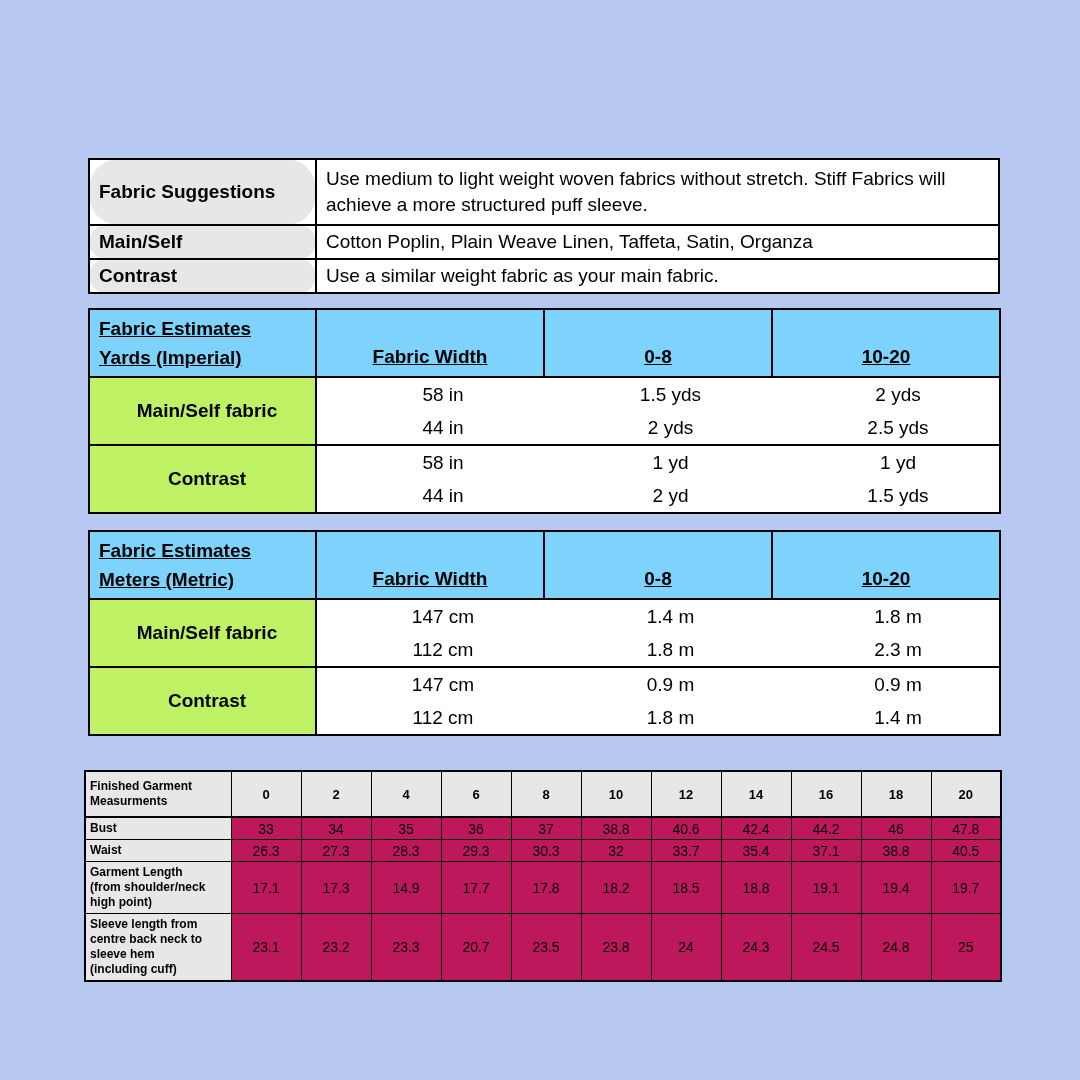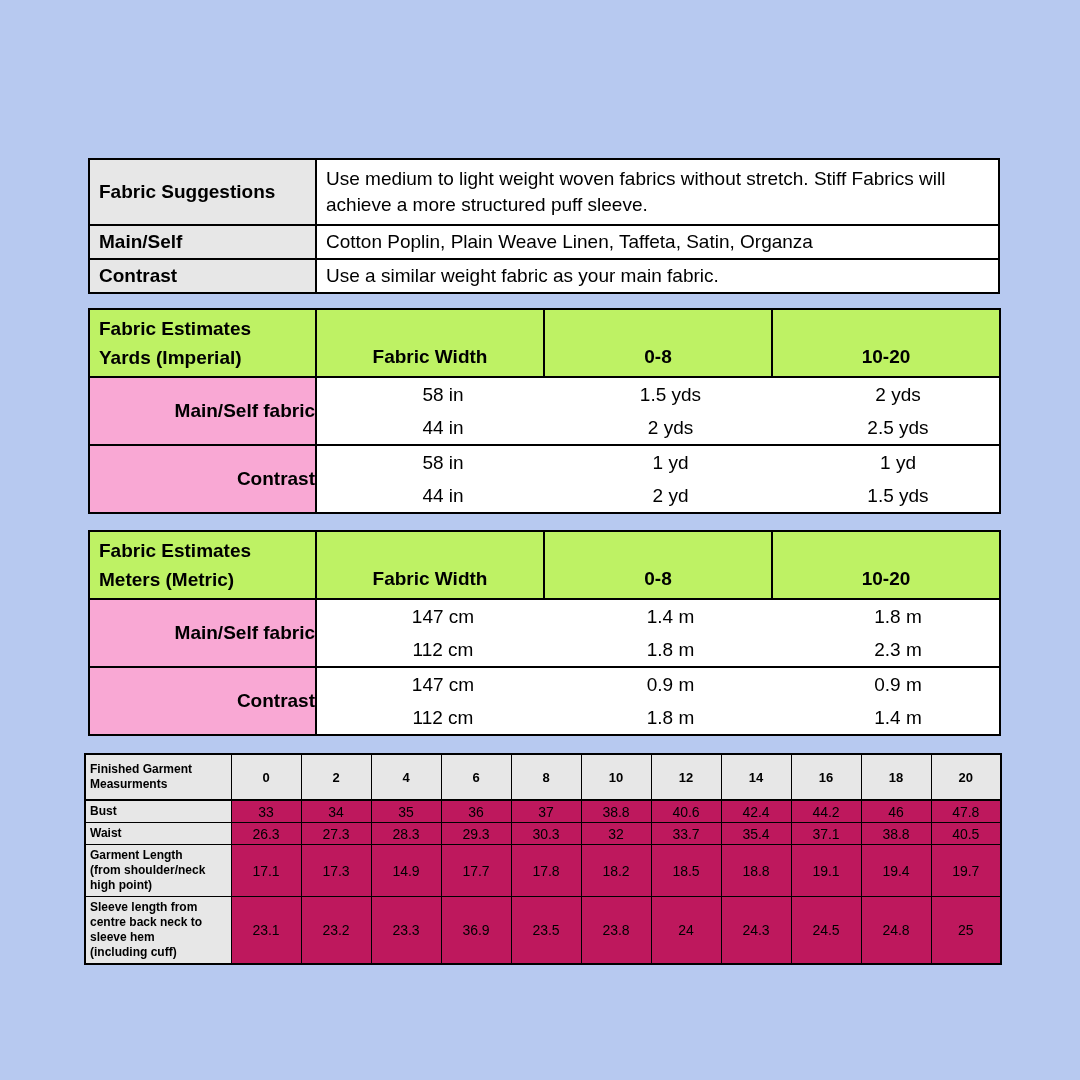--- a/index.html
+++ b/index.html
@@ -22,71 +22,72 @@
 
   
   .t1 { left: 88px; top: 158px; width: 912px; }
   .t1 td {
     border: 2px solid #000;
     font-size: 19px;
     vertical-align: middle;
     padding: 3px 9px;
     line-height: 26px;
   }
-  .t1 .lbl { background: #e7e7e7; font-weight: 700; }
+  .t1 .lbl { background: #e7e7e7; font-weight: 700; border-radius: 30px; }
   .t1 tr:nth-child(1) { height: 66px; }
   .t1 tr:nth-child(2) { height: 33px; }
   .t1 tr:nth-child(3) { height: 33px; }
   .c-label { width: 227px; }
 
   
   .est { width: 912px; }
   .t2 { left: 88px; top: 308px; }
   .t3 { left: 88px; top: 530px; }
   .est thead tr { height: 64px; }
   .est tbody tr { height: 66px; }
   .est th {
     border: 2px solid #000;
-    background: #bef264;
+    background: #7dd3fc;
     font-size: 19px;
     font-weight: 700;
     vertical-align: bottom;
     text-align: center;
     padding-bottom: 8px;
+    text-decoration: underline;
   }
   .est th.title {
     text-align: left;
     vertical-align: middle;
     padding: 4px 9px 4px 9px;
     line-height: 29px;
   }
   .est td.lbl {
     border: 2px solid #000;
-    background: #f9a8d4;
+    background: #bef264;
     font-size: 19px;
     font-weight: 700;
     vertical-align: middle;
-    text-align: right;
+    text-align: center;
     padding-left: 9px;
   }
   .est td.data {
     border-top: 2px solid #000;
     border-bottom: 2px solid #000;
     border-left: 0;
     border-right: 0;
     text-align: center;
     vertical-align: middle;
     padding: 0;
     font-size: 19px;
   }
   .est td.data .line { height: 33px; line-height: 33px; padding-left: 25px; }
   .c-d { width: 228px; }
 
   
-  .t4 { left: 84px; top: 753px; width: 916px; }
+  .t4 { left: 84px; top: 770px; width: 916px; }
   .t4 th, .t4 td { border: 1px solid #000; vertical-align: middle; }
   .t4 thead tr { height: 46px; }
   .t4 thead th { border-bottom: 2px solid #000; }
   .t4 tbody tr:nth-child(1) { height: 21px; }
   .t4 tbody tr:nth-child(2) { height: 22px; }
   .t4 tbody tr:nth-child(3) { height: 48px; }
   .t4 tbody tr:nth-child(4) { height: 52px; }
   .t4 .lbl {
     background: #e7e7e7;
     font-weight: 700;
@@ -325,21 +326,21 @@
       <tr>
         <td class="lbl">
           <span class="tl">Sleeve length from</span>
           <span class="tl">centre back neck to</span>
           <span class="tl">sleeve hem</span>
           <span class="tl">(including cuff)</span>
         </td>
         <td class="val">23.1</td>
         <td class="val">23.2</td>
         <td class="val">23.3</td>
-        <td class="val">36.9</td>
+        <td class="val">20.7</td>
         <td class="val">23.5</td>
         <td class="val">23.8</td>
         <td class="val">24</td>
         <td class="val">24.3</td>
         <td class="val">24.5</td>
         <td class="val">24.8</td>
         <td class="val">25</td>
       </tr>
     </tbody>
 </table>

